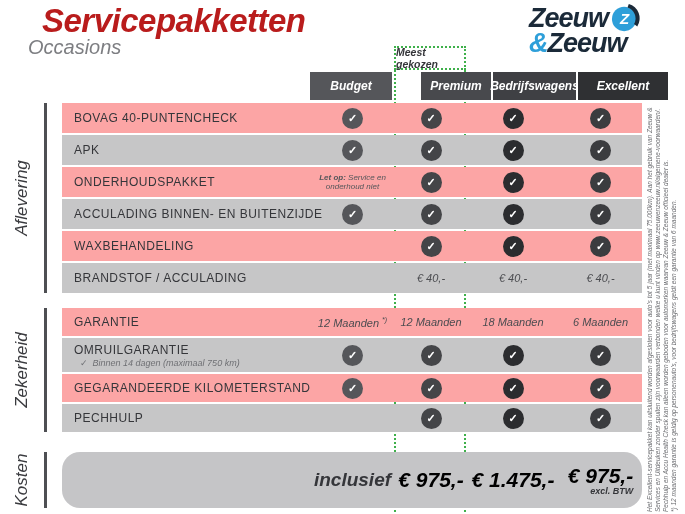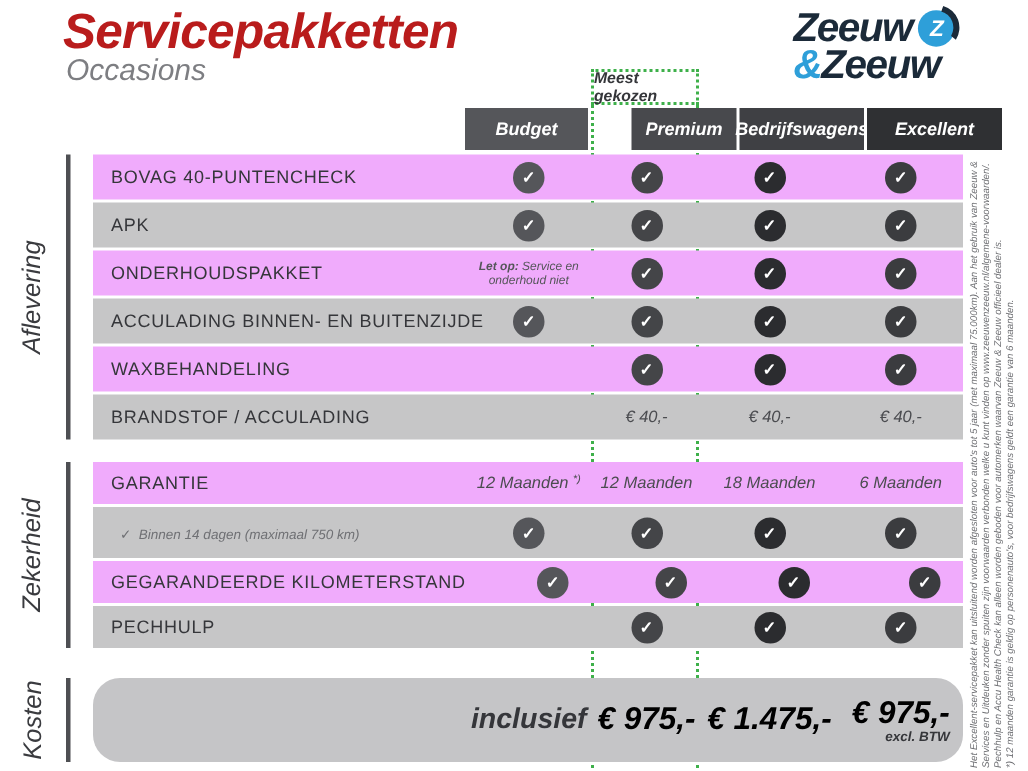--- a/index.html
+++ b/index.html
@@ -2,42 +2,42 @@
 <html><head>
 <meta charset="utf-8">
 <style>
   html,body{margin:0;padding:0;background:#fff;}
   .stage{position:relative;width:685px;height:514px;background:#fff;overflow:hidden;
          font-family:"Liberation Sans",sans-serif;}
 
   
   .title{position:absolute;left:42px;top:2px;font-size:33px;font-weight:bold;font-style:italic;
          color:#b91c1c;letter-spacing:-0.5px;}
-  .subtitle{position:absolute;left:44px;top:36px;font-size:20px;font-style:italic;color:#7d7e82;}
+  .subtitle{position:absolute;left:28px;top:36px;font-size:20px;font-style:italic;color:#7d7e82;}
 
   .logo{position:absolute;top:3px;right:44px;color:#1b2a39;font-weight:bold;font-style:italic;
         font-size:27px;letter-spacing:-1px;line-height:23px;}
   .logo-row1{display:flex;align-items:center;}
   .logo-row2{margin-top:-1px;}
   .logo .amp{color:#2e9fd9;}
   .zball{width:30px;height:30px;margin-left:3px;}
 
   
   .colheads{position:absolute;left:310px;top:72px;display:flex;gap:2px;}
   .colhead{height:28px;display:flex;align-items:center;justify-content:center;color:#fff;
            font-style:italic;font-weight:bold;font-size:12px;}
   .w0{width:82px;}.w1{width:70px;margin-left:27px;}.w2{width:90px;}.w3{width:83px;}
 
   
   .section{position:absolute;left:62px;width:580px;}
   .sec0{top:103px;}.sec1{top:308px;}
   .row{display:flex;margin-bottom:2px;height:30px;}
   .sec1 .row{height:28px;}
   .sec1 .row.tall{height:34px;}
-  .row.light{background:#f0abfc;gap:16px;}
+  .row.light{background:#fca5a5;}
   .row.dark{background:#c6c6c7;}
   .cell-label{width:248px;box-sizing:border-box;padding-left:12px;display:flex;
               flex-direction:column;justify-content:center;}
   .lbl-line{display:flex;align-items:baseline;gap:7px;}
   .lbl{font-size:12px;color:#35363a;letter-spacing:0.5px;white-space:nowrap;}
   .sub{font-size:9.5px;font-style:italic;color:#8b8c90;white-space:nowrap;}
   .sub2{font-size:9px;font-style:italic;color:#6f7074;margin-top:1px;padding-left:6px;}
   .subtick{font-style:normal;margin-right:5px;color:#6f7074;}
   .cells{display:flex;flex:1;}
   .cell{display:flex;align-items:center;justify-content:center;}
@@ -255,20 +255,23 @@
           <div class="cell c2">
             <span class="val">18 Maanden</span>
           </div>
           <div class="cell c3">
             <span class="val">6 Maanden</span>
           </div>
         </div>
     </div>
     <div class="row dark tall">
       <div class="cell-label">
+        <div class="lbl-line">
+            <span class="lbl">OMRUILGARANTIE</span>
+          </div>
         <div class="sub2"><span class="subtick">✓</span><span>Binnen 14 dagen (maximaal 750 km)</span></div>
       </div>
       <div class="cells">
           <div class="cell c0">
             <span class="check" style="background: rgb(85, 86, 90);">✓</span>
           </div>
           <div class="cell c1">
             <span class="check" style="background: rgb(68, 69, 72);">✓</span>
           </div>
           <div class="cell c2">

